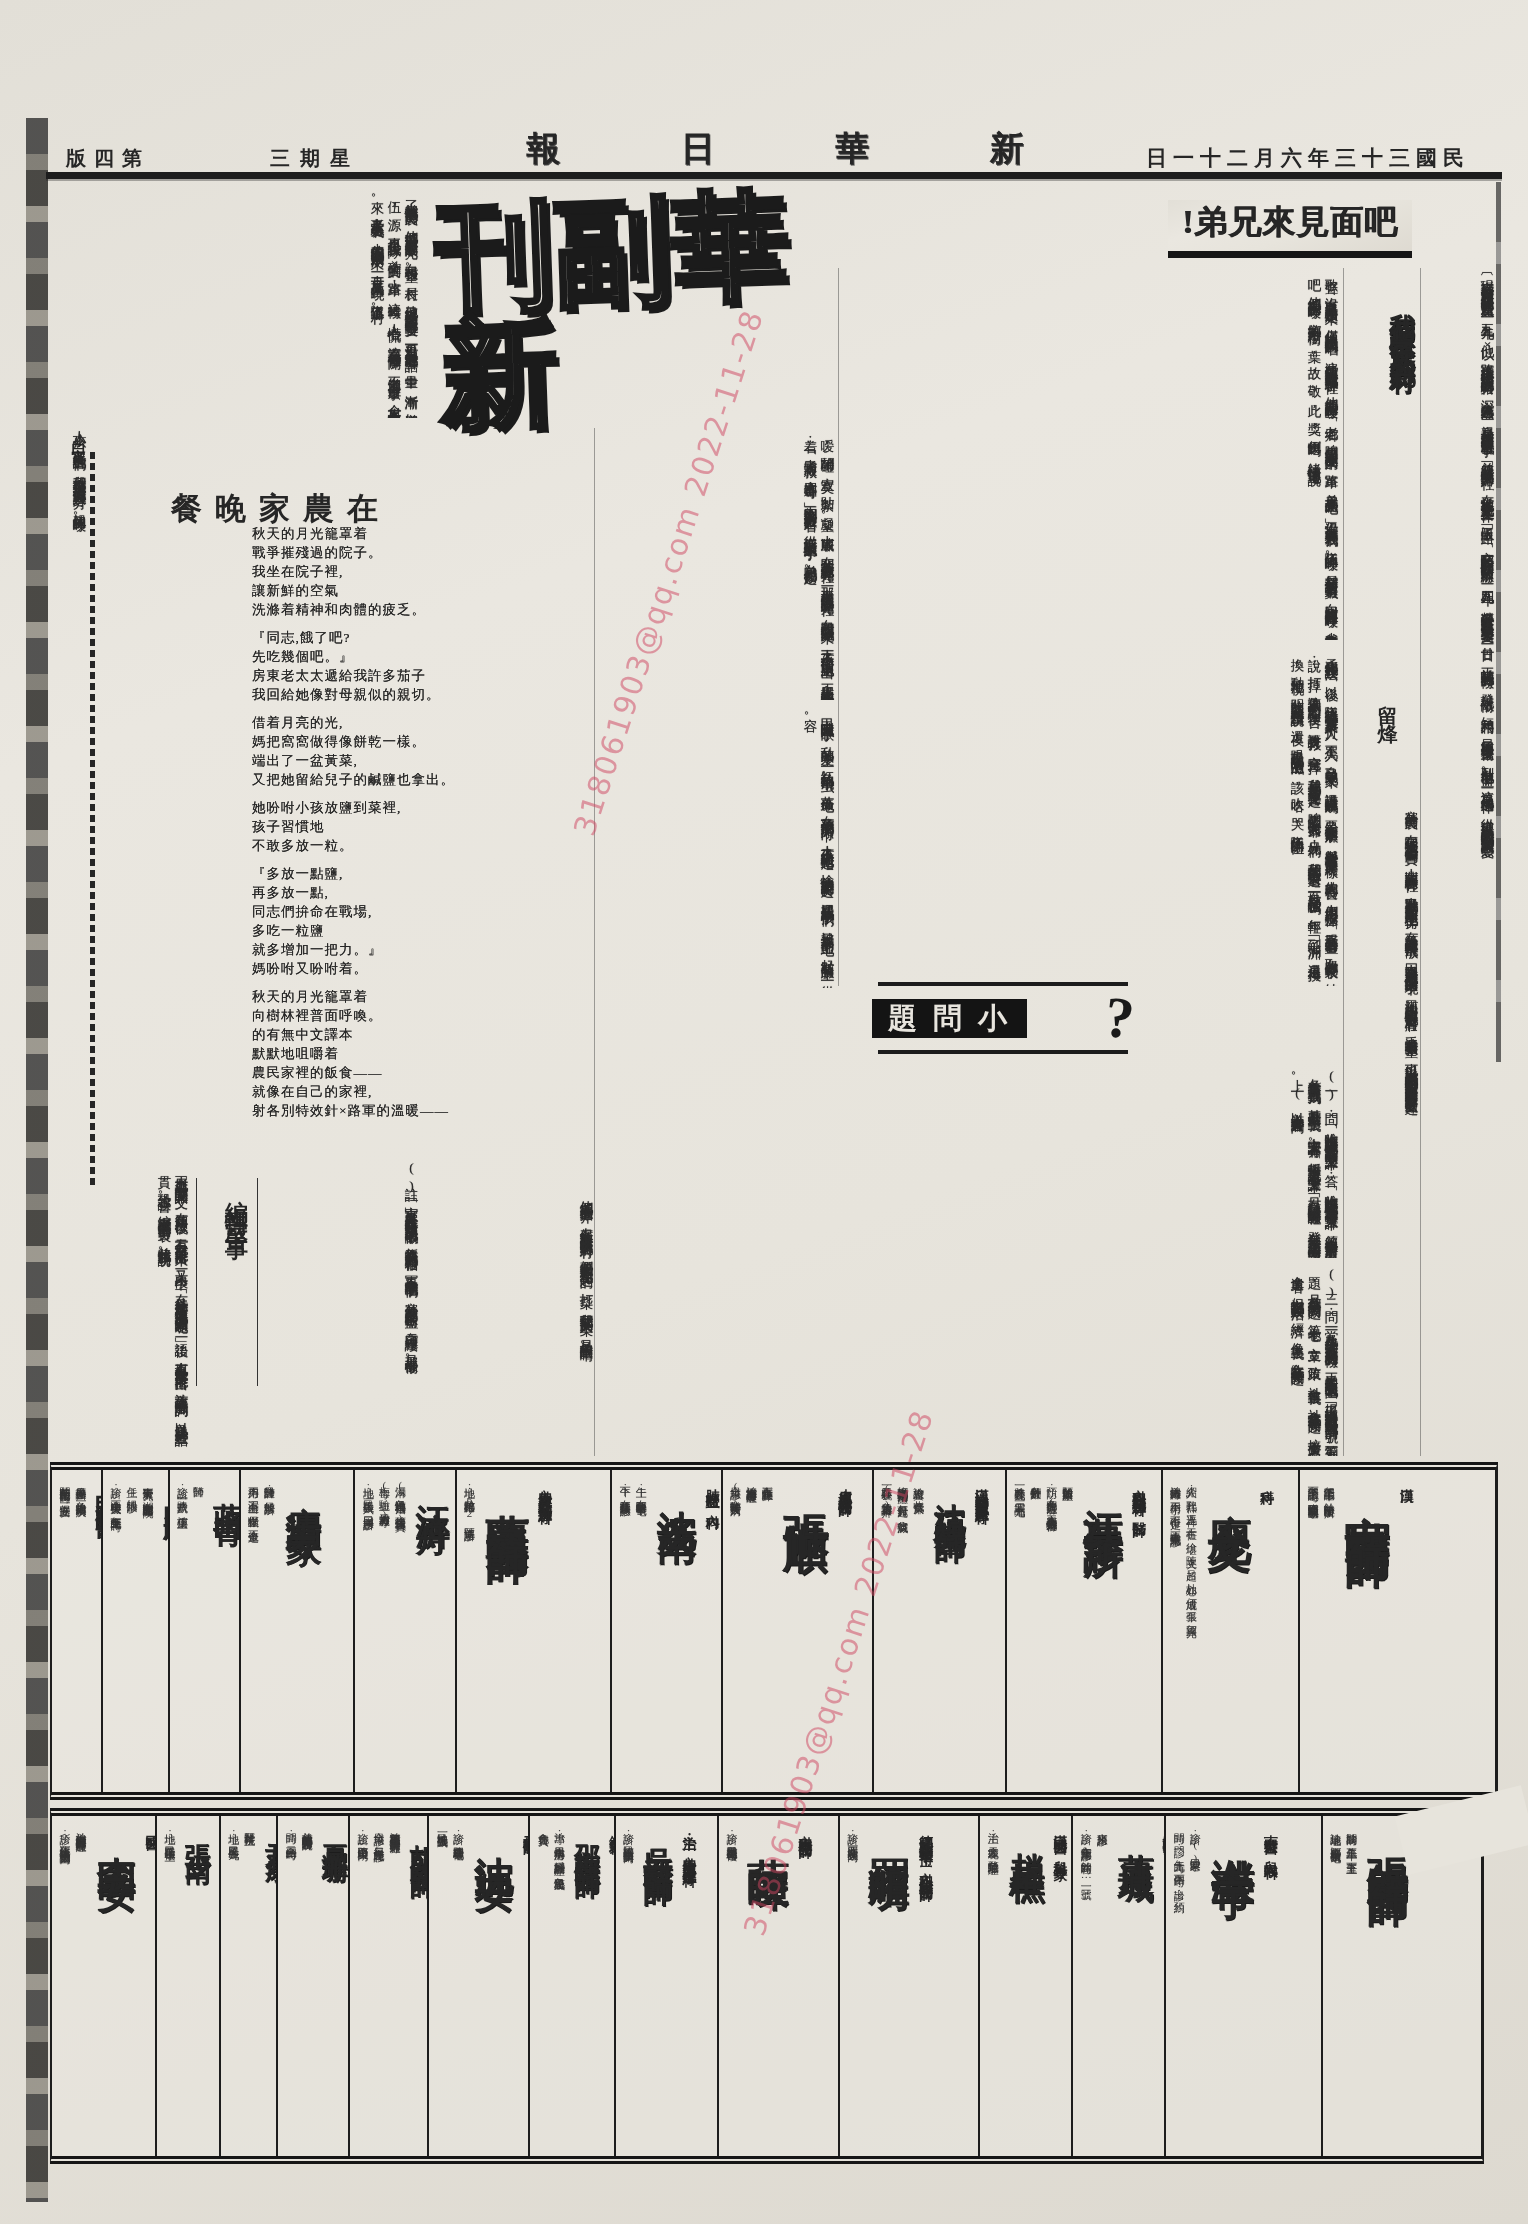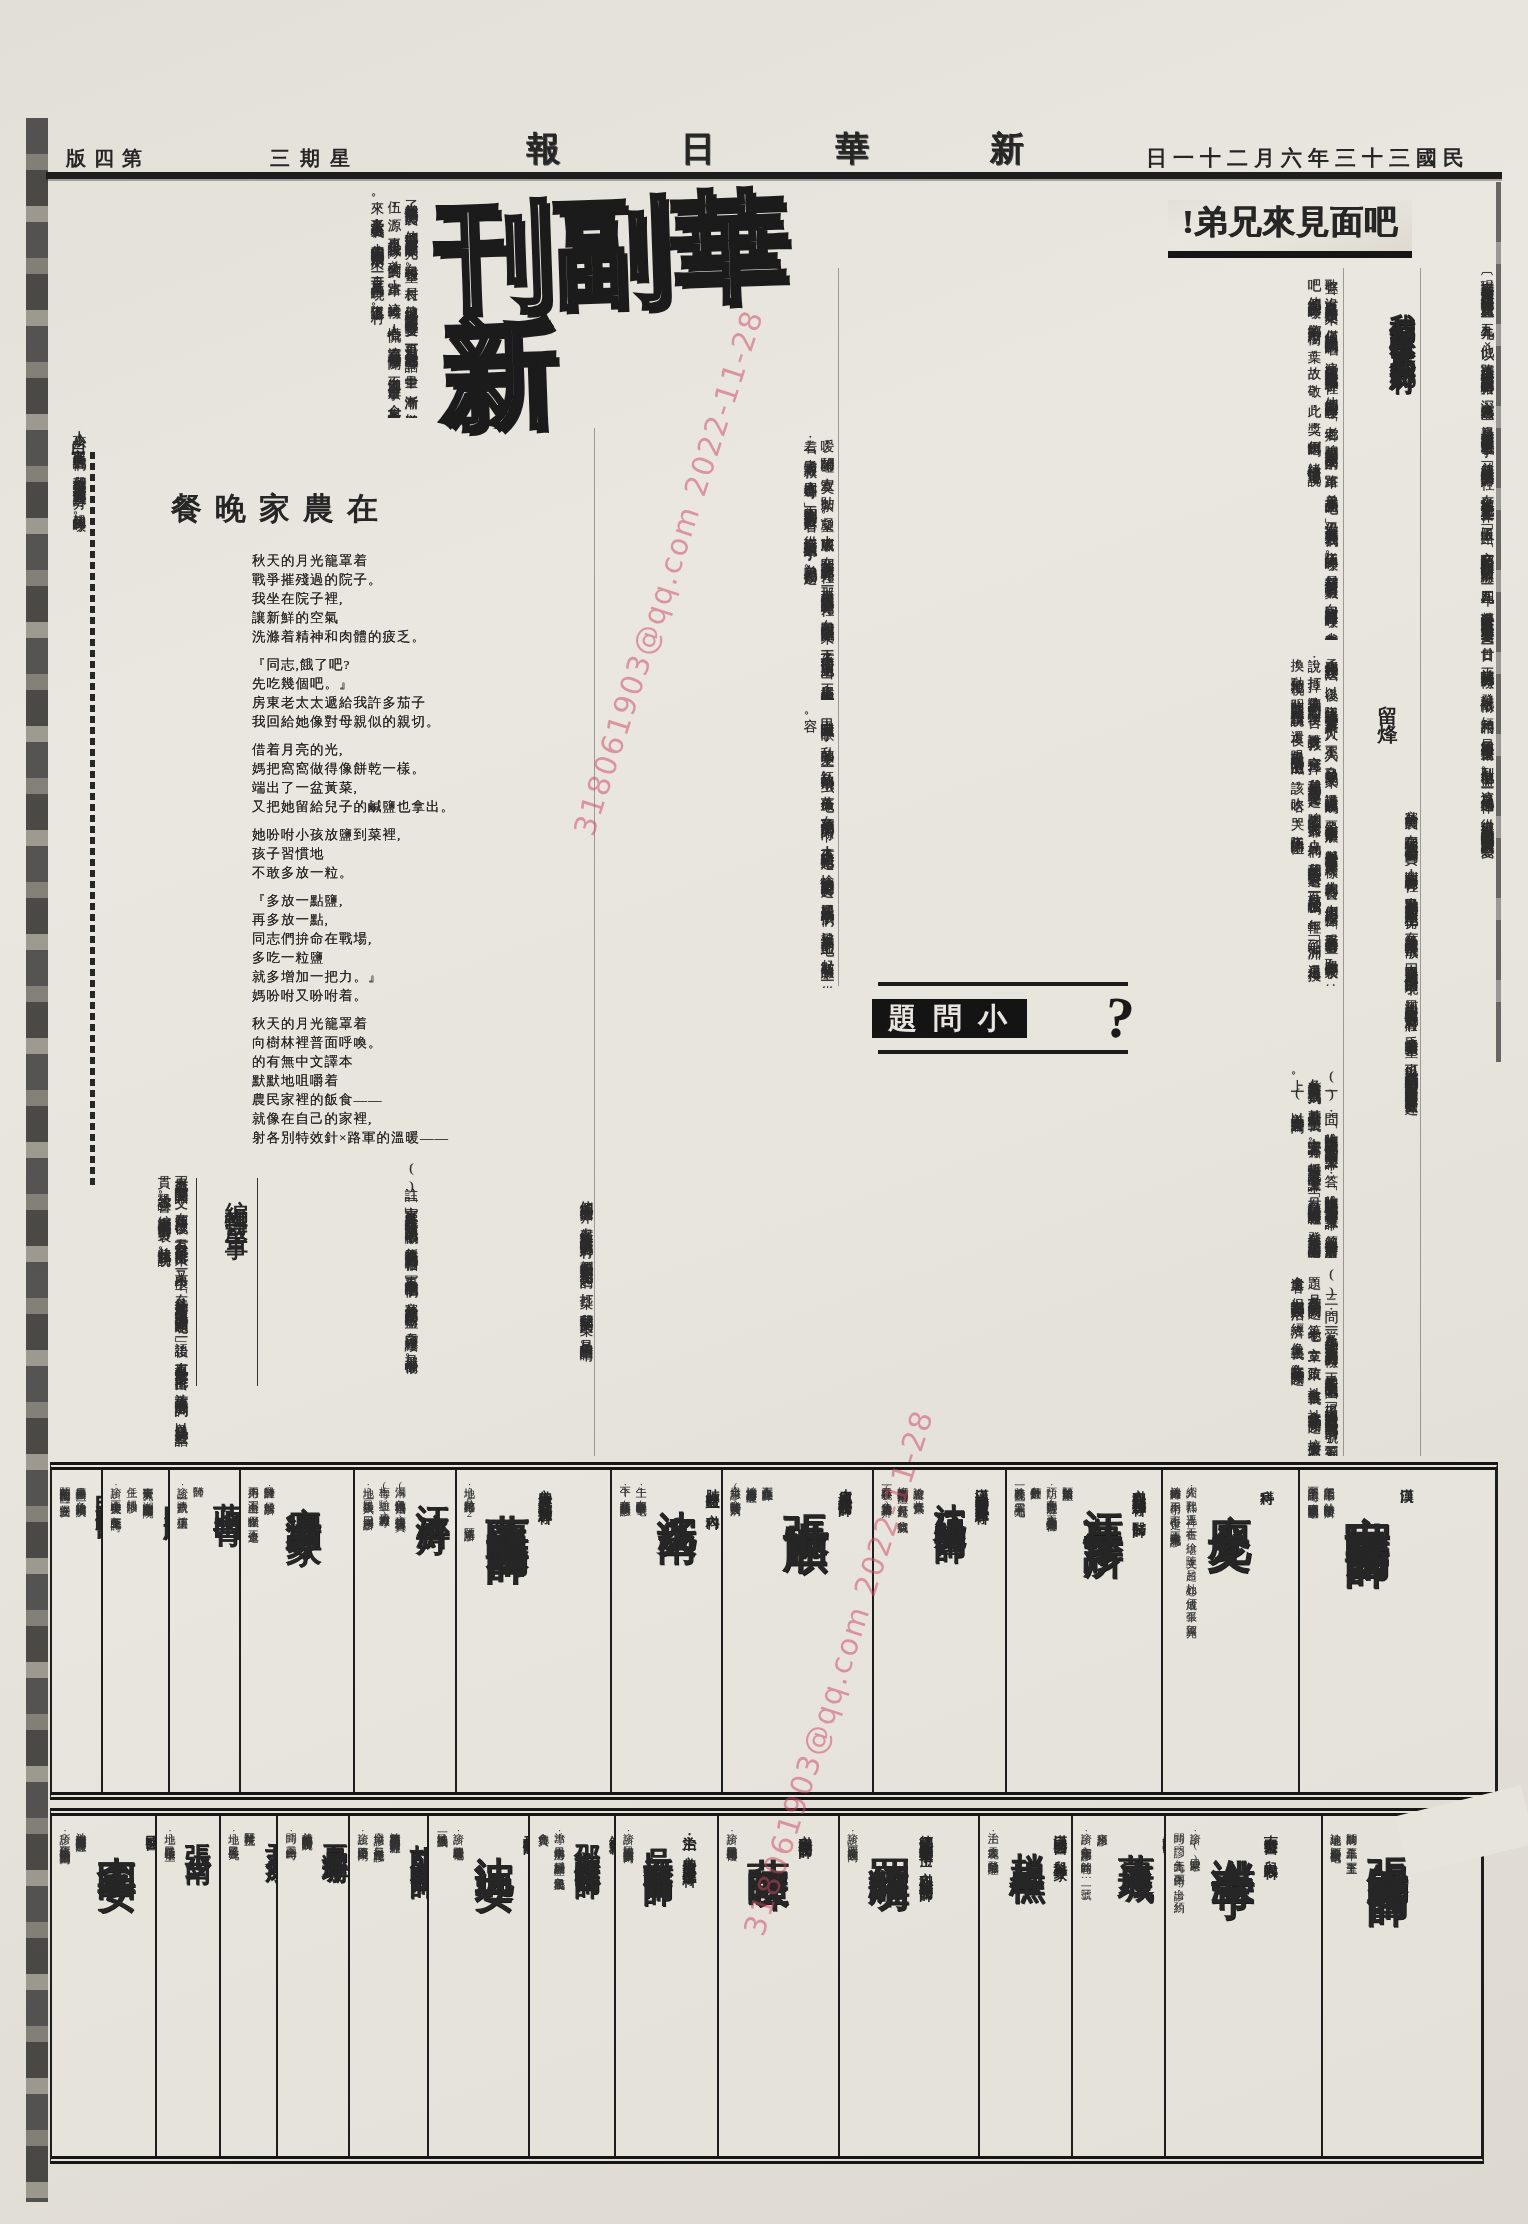--- a/index.html
+++ b/index.html
@@ -46,21 +46,21 @@
   .qarule{height:4px;background:#1c1c1c;margin:0 6px;}
   .qarow{display:flex;align-items:center;justify-content:space-between;padding:3px 0;gap:24px;}
   .qabox{background:#141414;color:#e8e5de;font-size:29px;font-weight:800;letter-spacing:16px;
     padding:5px 4px 5px 16px;line-height:1;}
   .qaq{font-size:58px;font-weight:900;line-height:1;transform:rotate(6deg);color:#1a1a1a;}
   
   .poemwavy{top:452px;left:90px;width:5px;height:736px;
     background:repeating-linear-gradient(180deg,#262626 0 7px,transparent 7px 11px);}
   .poemauthor{top:428px;left:58px;width:30px;height:90px;font-size:15px;letter-spacing:8px;font-weight:700;}
   .poemtitle{top:488px;left:171px;width:300px;font-size:31px;font-weight:800;letter-spacing:13px;white-space:nowrap;}
-  .poembody{top:551px;left:252px;width:330px;height:630px;font-size:13.5px;line-height:19px;
+  .poembody{top:524px;left:252px;width:330px;height:630px;font-size:13.5px;line-height:19px;
     letter-spacing:1px;overflow:hidden;}
   .poem-line{white-space:nowrap;text-shadow:0 0 .6px rgba(0,0,0,.75);}
   .poem-line.gap{height:9px;}
   
   .edhead{top:1178px;left:196px;width:50px;height:200px;font-size:23px;font-weight:800;
     letter-spacing:9px;border-left:1.5px solid #333;border-right:1.5px solid #333;padding:4px 5px;}
   
   .cr{background:rgba(60,60,60,.45);}
   
   .adrow{display:flex;flex-direction:row-reverse;align-items:stretch;

